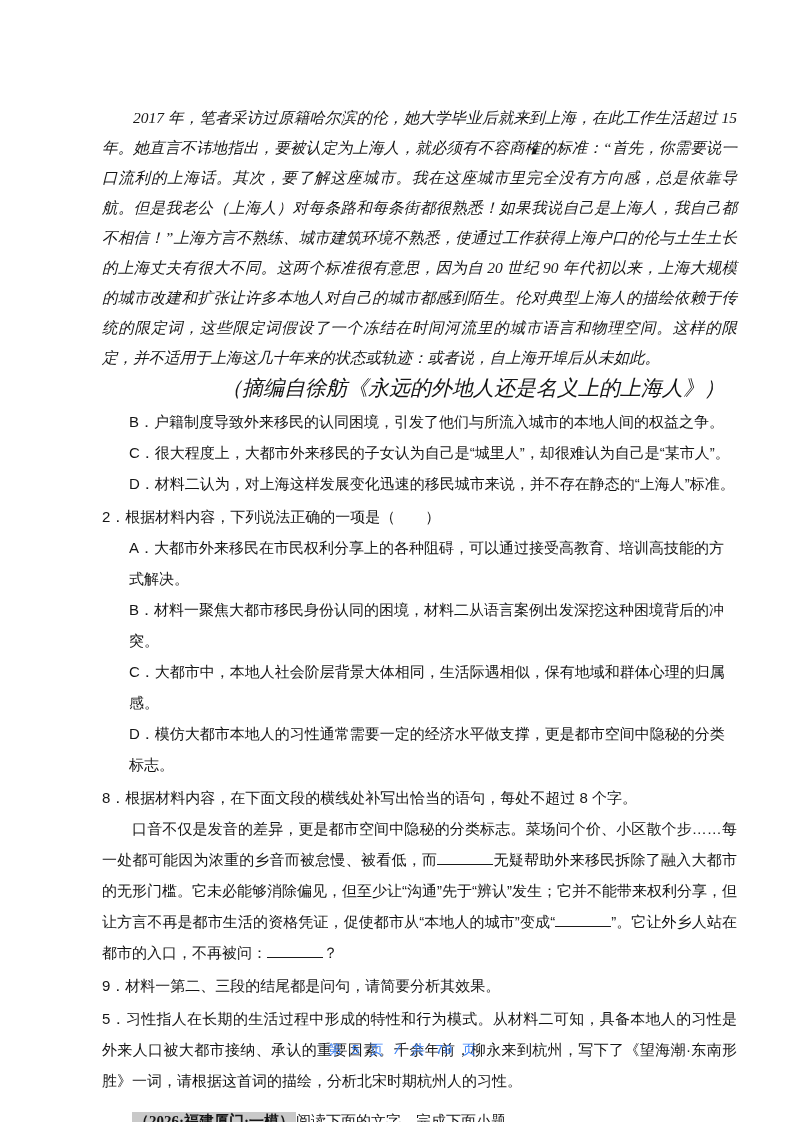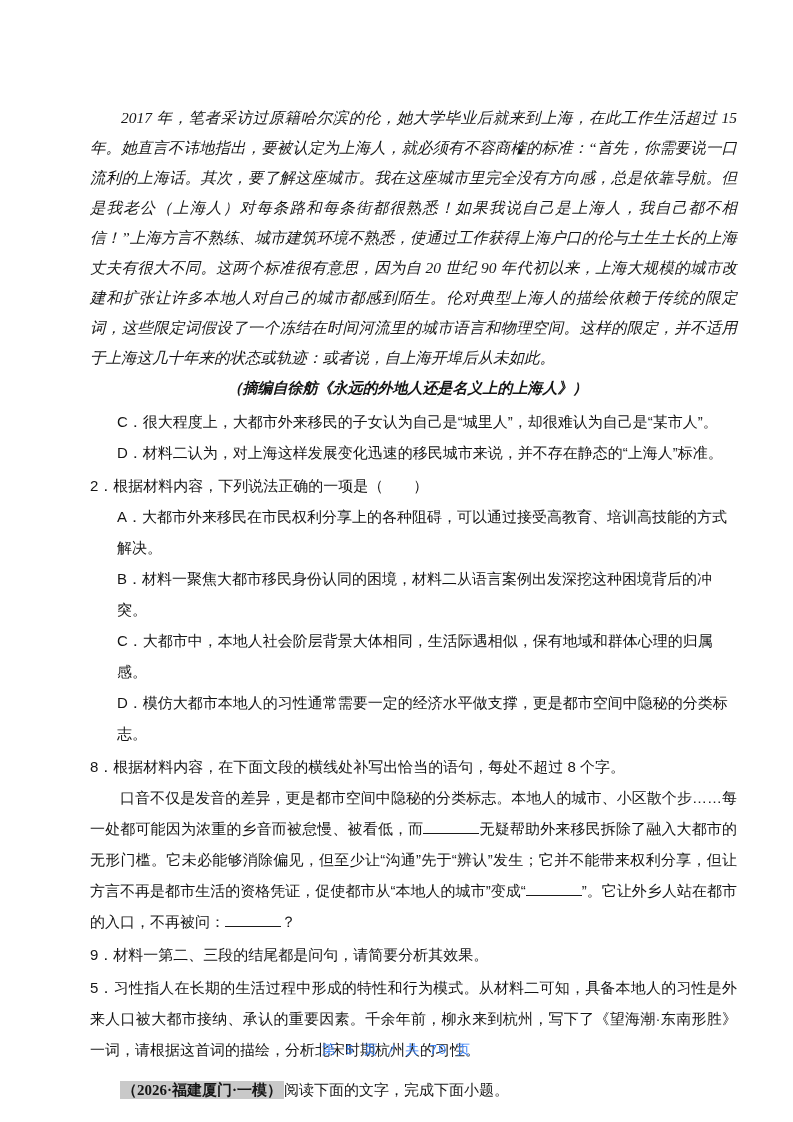--- a/index.html
+++ b/index.html
@@ -6,35 +6,35 @@
   html, body { background: #ffffff; }
   body {
     width: 793px; height: 1122px;
     position: relative; overflow: hidden;
     color: #151515;
     font-family: "Liberation Sans", "DejaVu Sans", sans-serif;
   }
   .page {
     position: absolute; inset: 0;
     padding: 103px 56px 0 90px;
+    margin-left: 12px;
   }
   
   .passage-text {
     font-family: "Liberation Serif", "DejaVu Serif", serif;
     font-style: italic;
     font-size: 15.5px; line-height: 30px;
     text-align: justify; text-indent: 2em;
   }
   .attribution {
     font-family: "Liberation Serif", "DejaVu Serif", serif;
     font-style: italic;
-    font-size: 15px; line-height: 30px;
-    text-align: center; padding-right: 12px;
+    font-size: 21px; line-height: 30px;
+    text-align: right; padding-right: 12px;
     margin-bottom: 3px;
-    font-weight: bold;
   }
   
   .question { margin-bottom: 2px; }
   .stem, .option, .q3-para, .section-intro, .material-label {
     font-size: 15px; line-height: 31px;
   }
   .stem { margin-top: 2px; }
   .option { padding-left: 27px; }
   .q3-para { text-indent: 2em; text-align: justify; }
   .blank {
@@ -59,35 +59,36 @@
 </head>
 <body>
 
 <div class="page">
 
   <p class="passage-text">2017 年，笔者采访过原籍哈尔滨的伦，她大学毕业后就来到上海，在此工作生活超过 15 年。她直言不讳地指出，要被认定为上海人，就必须有不容商榷的标准：“首先，你需要说一口流利的上海话。其次，要了解这座城市。我在这座城市里完全没有方向感，总是依靠导航。但是我老公（上海人）对每条路和每条街都很熟悉！如果我说自己是上海人，我自己都不相信！”上海方言不熟练、城市建筑环境不熟悉，使通过工作获得上海户口的伦与土生土长的上海丈夫有很大不同。这两个标准很有意思，因为自 20 世纪 90 年代初以来，上海大规模的城市改建和扩张让许多本地人对自己的城市都感到陌生。伦对典型上海人的描绘依赖于传统的限定词，这些限定词假设了一个冻结在时间河流里的城市语言和物理空间。这样的限定，并不适用于上海这几十年来的状态或轨迹：或者说，自上海开埠后从未如此。</p>
 
   <p class="attribution">（摘编自徐舫《永远的外地人还是名义上的上海人》）</p>
 
   <div class="question">
+    <p class="option">B．户籍制度导致外来移民的认同困境，引发了他们与所流入城市的本地人间的权益之争。</p>
     <p class="option">C．很大程度上，大都市外来移民的子女认为自己是“城里人”，却很难认为自己是“某市人”。</p>
     <p class="option">D．材料二认为，对上海这样发展变化迅速的移民城市来说，并不存在静态的“上海人”标准。</p>
   </div>
 
   <div class="question">
     <p class="stem">2．根据材料内容，下列说法正确的一项是（　　）</p>
     <p class="option">A．大都市外来移民在市民权利分享上的各种阻碍，可以通过接受高教育、培训高技能的方式解决。</p>
     <p class="option">B．材料一聚焦大都市移民身份认同的困境，材料二从语言案例出发深挖这种困境背后的冲突。</p>
     <p class="option">C．大都市中，本地人社会阶层背景大体相同，生活际遇相似，保有地域和群体心理的归属感。</p>
     <p class="option">D．模仿大都市本地人的习性通常需要一定的经济水平做支撑，更是都市空间中隐秘的分类标志。</p>
   </div>
 
   <div class="question">
     <p class="stem">8．根据材料内容，在下面文段的横线处补写出恰当的语句，每处不超过 8 个字。</p>
-    <p class="q3-para"><span>口音不仅是发音的差异，更是都市空间中隐秘的分类标志。本地人的城市、小区散个步……每一处都可能因为浓重的乡音而被怠慢、被看低，而</span><span class="blank"></span><span>无疑帮助外来移民拆除了融入大都市的无形门槛。它未必能够消除偏见，但至少让“沟通”先于“辨认”发生；它并不能带来权利分享，但让方言不再是都市生活的资格凭证，促使都市从“本地人的城市”变成“</span><span class="blank"></span><span>”。它让外乡人站在都市的入口，不再被问：</span><span class="blank"></span><span>？</span></p>
+    <p class="q3-para"><span>口音不仅是发音的差异，更是都市空间中隐秘的分类标志。菜场问个价、小区散个步……每一处都可能因为浓重的乡音而被怠慢、被看低，而</span><span class="blank"></span><span>无疑帮助外来移民拆除了融入大都市的无形门槛。它未必能够消除偏见，但至少让“沟通”先于“辨认”发生；它并不能带来权利分享，但让方言不再是都市生活的资格凭证，促使都市从“本地人的城市”变成“</span><span class="blank"></span><span>”。它让外乡人站在都市的入口，不再被问：</span><span class="blank"></span><span>？</span></p>
   </div>
 
   <div class="question">
     <p class="stem">9．材料一第二、三段的结尾都是问句，请简要分析其效果。</p>
   </div>
 
   <div class="question">
     <p class="stem" style="text-align: justify;">5．习性指人在长期的生活过程中形成的特性和行为模式。从材料二可知，具备本地人的习性是外来人口被大都市接纳、承认的重要因素。千余年前，柳永来到杭州，写下了《望海潮·东南形胜》一词，请根据这首词的描绘，分析北宋时期杭州人的习性。</p>
   </div>
 

